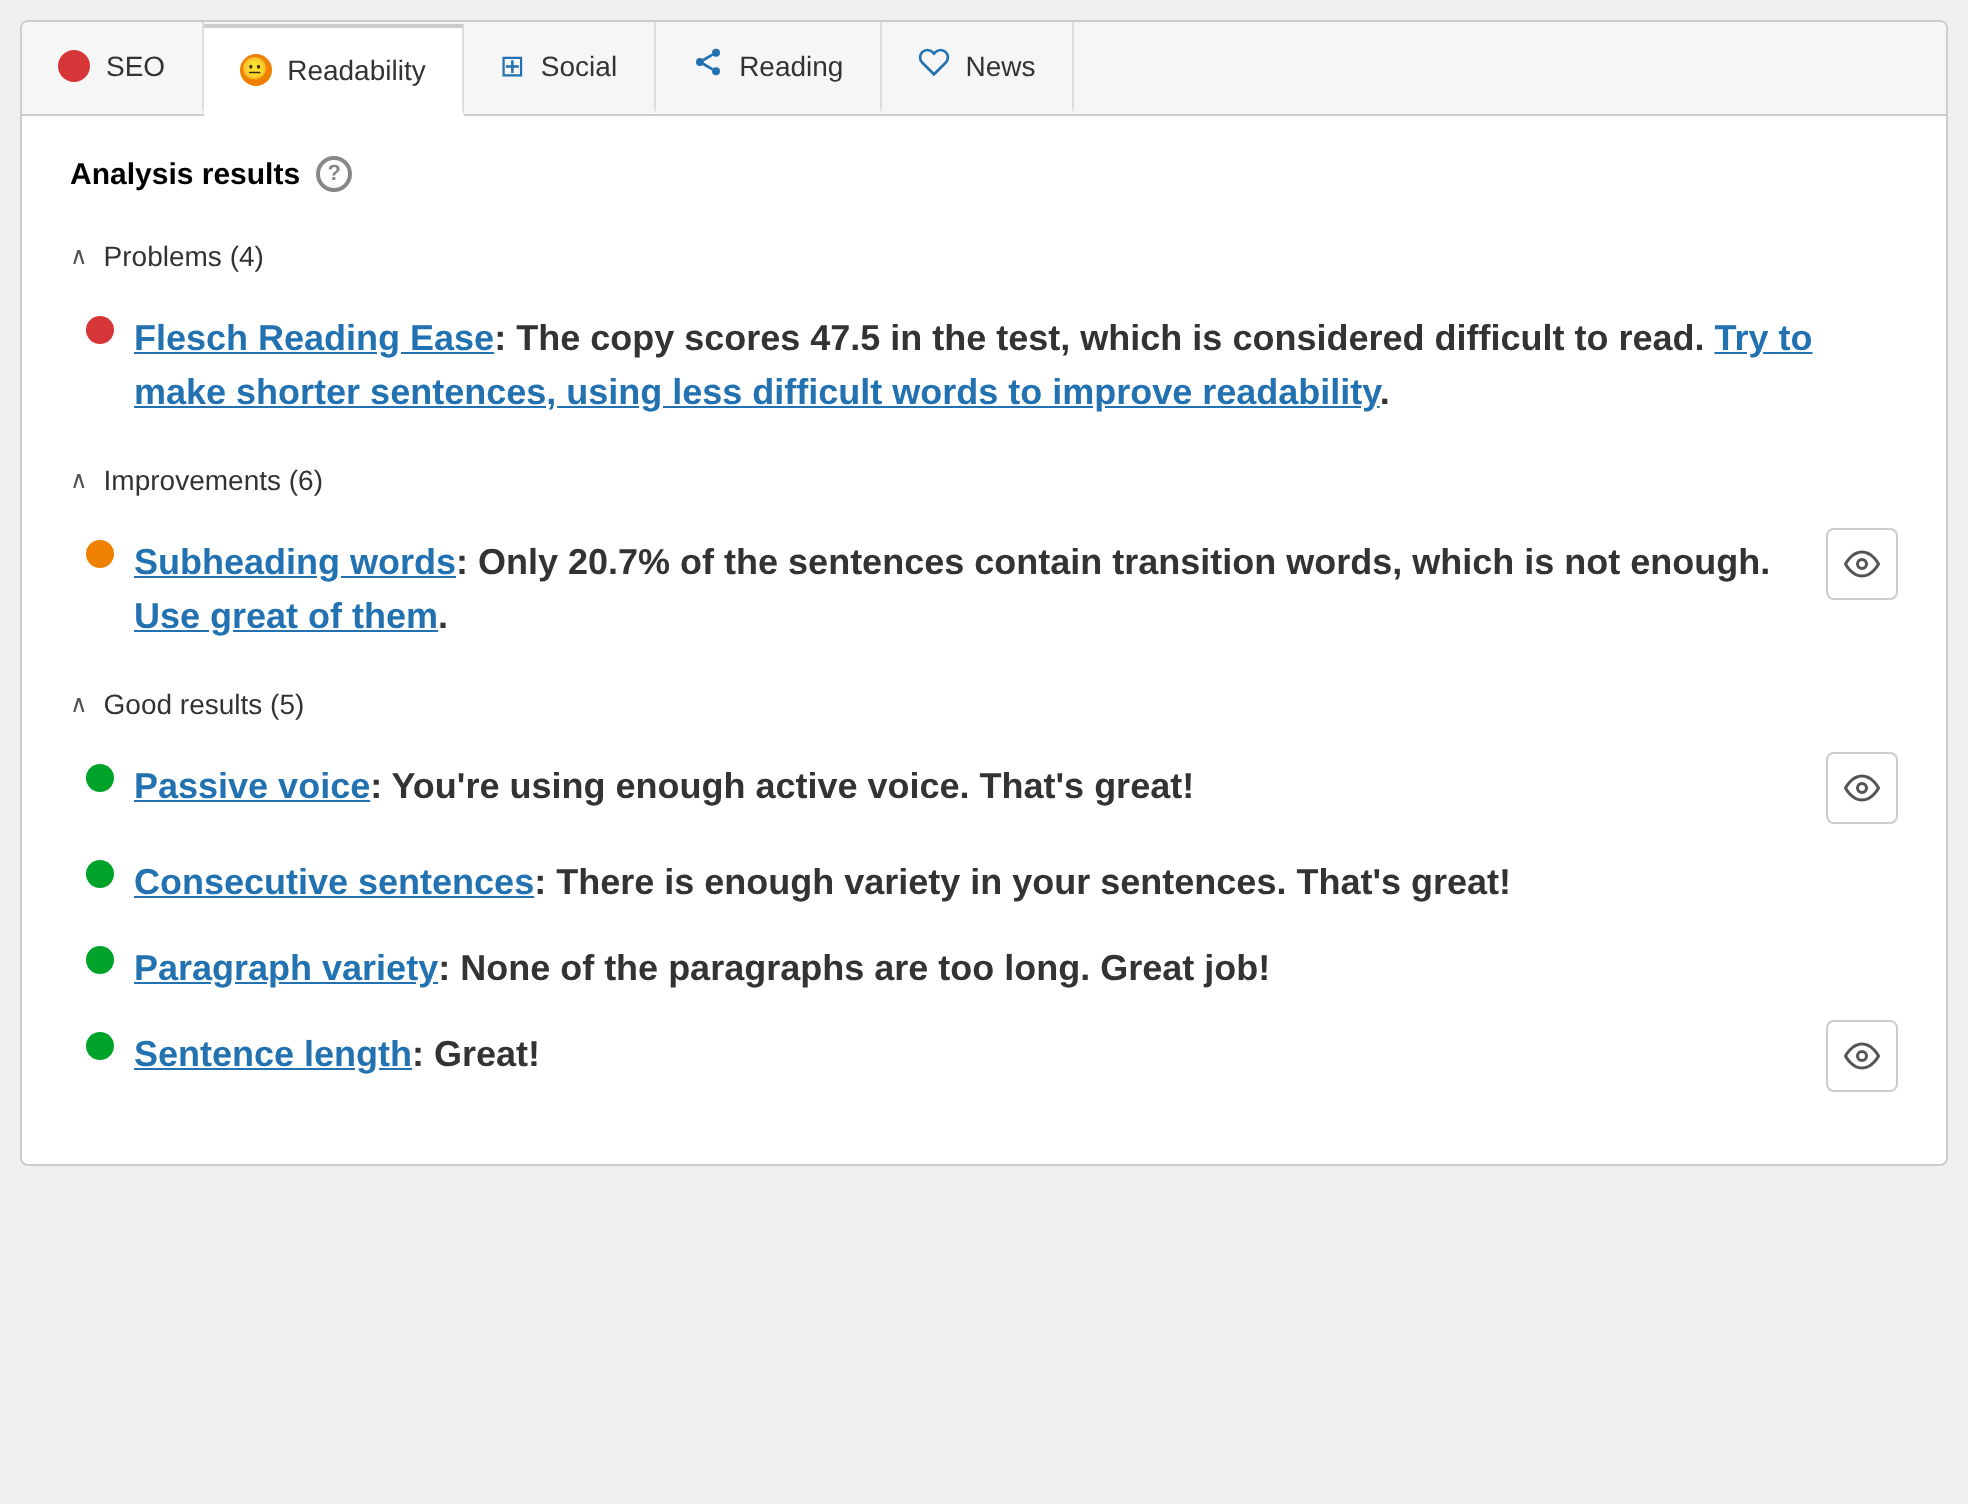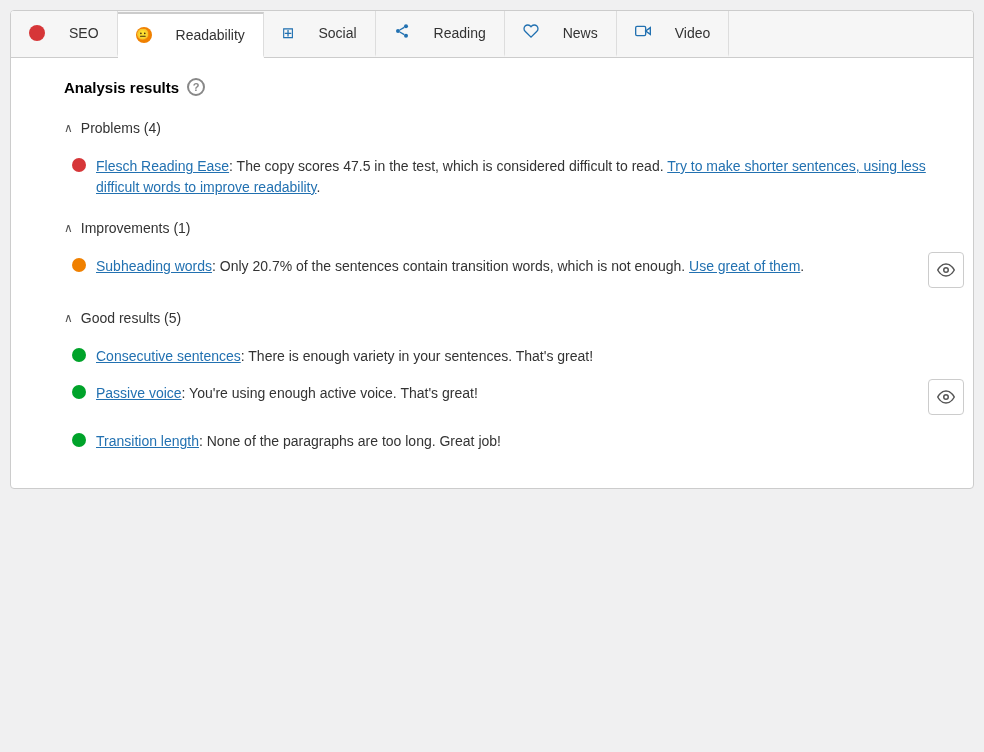--- a/index.html
+++ b/index.html
@@ -21,21 +21,21 @@
     }
     
     .tabs {
       display: flex;
       border-bottom: 1px solid #ccc;
       background: #f6f6f6;
     }
     .tab {
       display: flex;
       align-items: center;
-      gap: 24px;
+      gap: 8px;
       padding: 12px 18px;
       cursor: pointer;
       font-size: 14px;
       color: #333;
       border-right: 1px solid #ddd;
       border-bottom: 3px solid transparent;
       background: #f6f6f6;
       white-space: nowrap;
       user-select: none;
     }
@@ -73,22 +73,21 @@
       color: #2271b1;
       font-size: 14px;
     }
     .tab-icon-video {
       color: #2271b1;
       font-size: 14px;
     }
 
     
     .content {
-      padding: 20px 9px;
-      margin-left: 44px;
+      padding: 20px 24px;
     }
     .analysis-header {
       display: flex;
       align-items: center;
       gap: 8px;
       font-weight: 700;
       font-size: 15px;
       margin-bottom: 18px;
     }
     .help-icon {
@@ -142,21 +141,22 @@
       margin-top: 2px;
     }
     .dot.red { background: #d63638; }
     .dot.orange { background: #f08000; }
     .dot.green { background: #00a32a; }
 
     .item-text {
       flex: 1;
       line-height: 1.5;
       color: #333;
-      font-size: 14px;
+      font-size: 18px;
+      font-weight: bold;
     }
     .item-text a {
       color: #2271b1;
       text-decoration: underline;
     }
     .eye-btn {
       width: 36px;
       height: 36px;
       border: 1px solid #ccc;
       border-radius: 4px;
@@ -211,29 +211,20 @@
 
     <div class="tab">
       <span class="tab-icon-news">
         <svg width="16" height="16" viewBox="0 0 24 24" fill="none" stroke="#2271b1" stroke-width="2">
             <path d="M20.84 4.61a5.5 5.5 0 0 0-7.78 0L12 5.67l-1.06-1.06a5.5 5.5 0 0 0-7.78 7.78l1.06 1.06L12 21.23l7.78-7.78 1.06-1.06a5.5 5.5 0 0 0 0-7.78z"></path>
           </svg>
       </span>
       <span>News</span>
     </div>
 
-    <div class="tab">
-      <span class="tab-icon-video">
-        <svg width="16" height="16" viewBox="0 0 24 24" fill="none" stroke="#2271b1" stroke-width="2">
-            <polygon points="23 7 16 12 23 17 23 7"></polygon>
-            <rect x="1" y="5" width="15" height="14" rx="2" ry="2"></rect>
-          </svg>
-      </span>
-      <span>Video</span>
-    </div>
   </div>
 
   <div class="content">
 
     <div class="analysis-header">
       <span>Analysis results</span>
       <div class="help-icon">
         <span>?</span>
       </div>
     </div>
@@ -250,21 +241,21 @@
           <div class="item-text">
             <a href="#">Flesch Reading Ease</a>: The copy scores 47.5 in the test, which is considered difficult to read. <a href="#">Try to make shorter sentences, using less difficult words to improve readability</a>.
           </div>
         </div>
       </div>
     </div>
 
     <div class="section">
       <div class="section-header">
         <span class="chevron">∧</span>
-        <span>Improvements (1)</span>
+        <span>Improvements (6)</span>
       </div>
       <div class="section-items">
 
         <div class="item">
           <span class="dot orange"></span>
           <div class="item-text">
             <a href="#">Subheading words</a>: Only 20.7% of the sentences contain transition words, which is not enough. <a href="#">Use great of them</a>.
           </div>
           <button class="eye-btn">
             <svg viewBox="0 0 24 24" fill="none" stroke="currentColor" stroke-width="2">
@@ -279,42 +270,54 @@
     <div class="section">
       <div class="section-header">
         <span class="chevron">∧</span>
         <span>Good results (5)</span>
       </div>
       <div class="section-items">
 
         <div class="item">
           <span class="dot green"></span>
           <div class="item-text">
-            <a href="#">Consecutive sentences</a>: There is enough variety in your sentences. That's great!
-          </div>
-        </div>
-
-        <div class="item">
-          <span class="dot green"></span>
-          <div class="item-text">
             <a href="#">Passive voice</a>: You're using enough active voice. That's great!
           </div>
           <button class="eye-btn">
             <svg viewBox="0 0 24 24" fill="none" stroke="currentColor" stroke-width="2">
               <path d="M1 12s4-8 11-8 11 8 11 8-4 8-11 8-11-8-11-8z"></path>
               <circle cx="12" cy="12" r="3"></circle>
             </svg>
           </button>
         </div>
 
-
         <div class="item">
           <span class="dot green"></span>
           <div class="item-text">
-            <a href="#">Transition length</a>: None of the paragraphs are too long. Great job!
-          </div>
-        </div>
-
+            <a href="#">Consecutive sentences</a>: There is enough variety in your sentences. That's great!
+          </div>
+        </div>
+
+
+        <div class="item">
+          <span class="dot green"></span>
+          <div class="item-text">
+            <a href="#">Paragraph variety</a>: None of the paragraphs are too long. Great job!
+          </div>
+        </div>
+
+        <div class="item">
+          <span class="dot green"></span>
+          <div class="item-text">
+            <a href="#">Sentence length</a>: Great!
+          </div>
+          <button class="eye-btn">
+            <svg viewBox="0 0 24 24" fill="none" stroke="currentColor" stroke-width="2">
+              <path d="M1 12s4-8 11-8 11 8 11 8-4 8-11 8-11-8-11-8z"></path>
+              <circle cx="12" cy="12" r="3"></circle>
+            </svg>
+          </button>
+        </div>
       </div>
     </div>
 
   </div>
 </div>
 
 </body></html>

